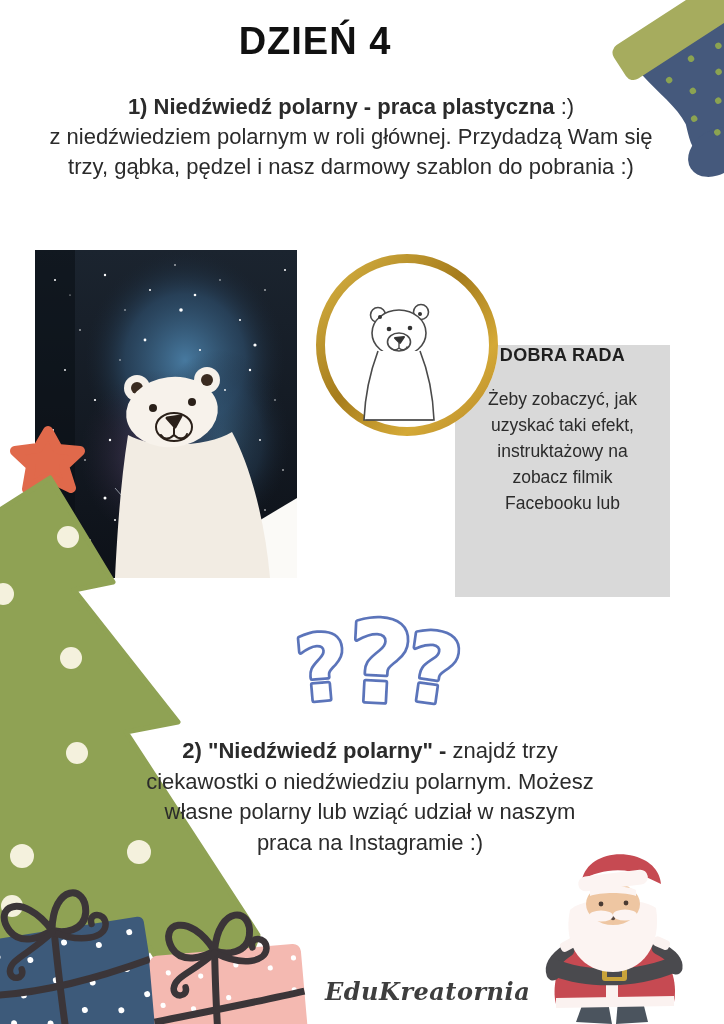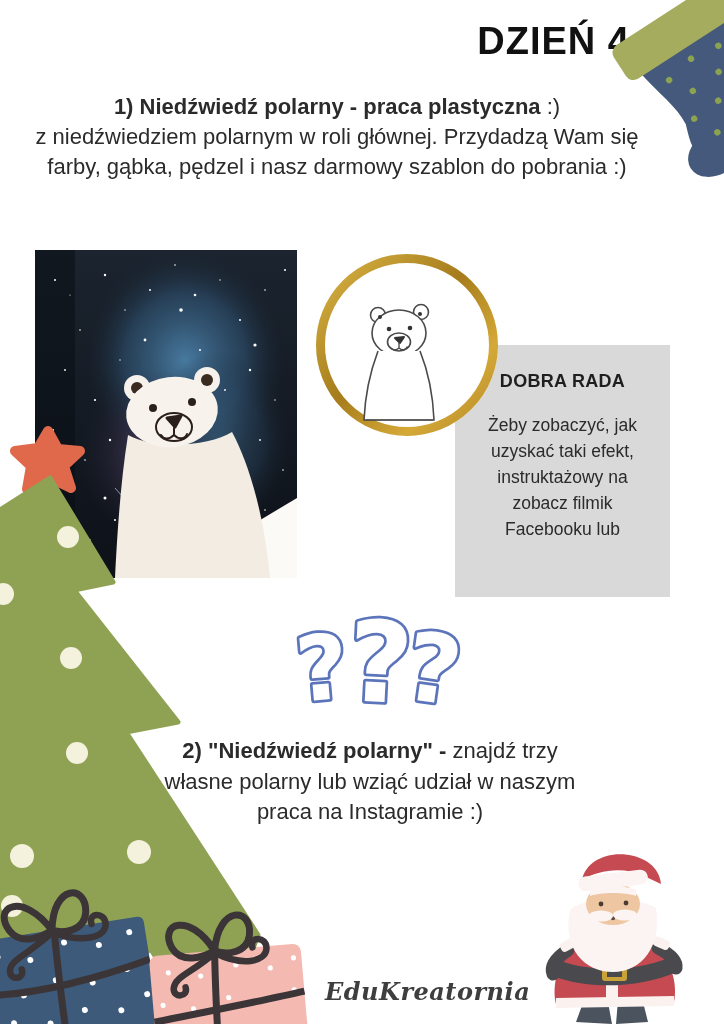--- a/index.html
+++ b/index.html
@@ -1,32 +1,32 @@
 <!DOCTYPE html>
 <html><head>
 <meta charset="utf-8">
 <style>
   html,body{margin:0;padding:0;background:#ffffff;}
   .page{position:relative;width:724px;height:1024px;background:#ffffff;overflow:hidden;
         font-family:"Liberation Sans",sans-serif;color:#2e2e2e;}
   .abs{position:absolute;}
 
   
-  .title{left:0;top:20px;width:630px;text-align:right;
+  .title{left:0;top:20px;width:630px;text-align:center;
          font-size:38px;font-weight:900;letter-spacing:1px;color:#111;}
-  .para1{left:7px;top:92px;width:660px;text-align:center;
+  .para1{left:21px;top:92px;width:660px;text-align:center;
          font-size:22px;line-height:30px;color:#2b2b2b;}
   .para1 .b,.para2 .b{font-weight:bold;}
   .para2{left:85px;top:736px;width:570px;text-align:center;
          font-size:22px;line-height:30.5px;color:#2b2b2b;z-index:6;}
 
   
   .tipbox{left:455px;top:345px;width:215px;height:252px;background:#d9d9d9;z-index:2;
           text-align:center;}
-  .tipbox .tiptitle{margin-top:26px;font-size:18px;font-weight:bold;color:#1f1f1f;letter-spacing:.3px;}
+  .tipbox .tiptitle{font-size:18px;font-weight:bold;color:#1f1f1f;letter-spacing:.3px;}
   .tipbox .tipbody{margin-top:20px;font-size:17.5px;line-height:26px;color:#2b2b2b;}
 
   
   .painting{left:35px;top:250px;z-index:1;}
   .goldcircle{left:311px;top:249px;z-index:3;}
   .qmarks{left:288px;top:598px;z-index:4;}
   .treesvg{left:0;top:425px;z-index:3;}
   .giftsvg{left:0;top:850px;z-index:5;}
   .santasvg{left:540px;top:852px;z-index:5;}
   .stockingsvg{left:600px;top:0;z-index:2;}
@@ -37,21 +37,21 @@
 </head>
 <body>
 
 <div class="page">
 
   <div class="abs title">DZIEŃ 4</div>
 
   <div class="abs para1">
     <div><span class="b">1) Niedźwiedź polarny - praca plastyczna</span><span> :)</span></div>
     <div>z niedźwiedziem polarnym w roli głównej. Przydadzą Wam się</div>
-    <div>farby, gąbka, pędzel i nasz darmowy szablon do pobrania :)</div>
+    <div>trzy, gąbka, pędzel i nasz darmowy szablon do pobrania :)</div>
   </div>
 
   <svg class="abs stockingsvg" width="124" height="180" viewBox="0 0 124 180">
     <g transform="translate(26,2) rotate(-33 60 60)">
       <path d="M16,46 H114 V136 C114,162 97,176 72,174 C48,172 30,164 22,148 C16,136 22,124 26,112 C28,92 20,72 16,46 Z" fill="#45597c"></path>
       <ellipse cx="36" cy="152" rx="30" ry="22" fill="#45597c"></ellipse>
       <g fill="#8ba351">
         <circle cx="36" cy="66" r="3.2"></circle>
           <circle cx="66" cy="60" r="3.2"></circle>
           <circle cx="96" cy="64" r="3.2"></circle>
@@ -200,20 +200,21 @@
   <svg class="abs qmarks" width="185" height="118" viewBox="0 0 185 118" style="font-family:'DejaVu Sans',sans-serif;font-weight:bold;">
     <g fill="#ffffff" stroke="#5b74ba" stroke-width="5.5" stroke-linejoin="round" style="paint-order:stroke;">
       <text x="8" y="102" font-size="90" transform="rotate(-5 30 70)">?</text>
       <text x="60" y="104" font-size="112" transform="rotate(3 95 60)">?</text>
       <text x="118" y="104" font-size="95" transform="rotate(8 145 70)">?</text>
     </g>
   </svg>
 
   <div class="abs para2">
     <div><span class="b">2) "Niedźwiedź polarny" - </span><span>znajdź trzy</span></div>
+    <div>ciekawostki o niedźwiedziu polarnym. Możesz</div>
     <div>własne polarny lub wziąć udział w naszym</div>
     <div>praca na Instagramie :)</div>
   </div>
 
   <svg class="abs treesvg" width="280" height="585" viewBox="0 0 280 585">
     <path d="M48,6 L58,24 L80,26 L64,41 L71,63 L48,52 L27,64 L31,41 L15,26 L38,23 Z" fill="#e0694b" stroke="#e0694b" stroke-width="10" stroke-linejoin="round"></path>
     <path d="M50,53 L113,157 L74,165 L178,297 L126,307 L258,510
              L238,563 L210,520 L180,570 L150,523 L118,567 L88,520 L55,560 L25,515 L0,550
              L0,85 Z" fill="#8fa254" stroke="#8fa254" stroke-width="5" stroke-linejoin="round"></path>
     <g fill="#f4f1dd">

